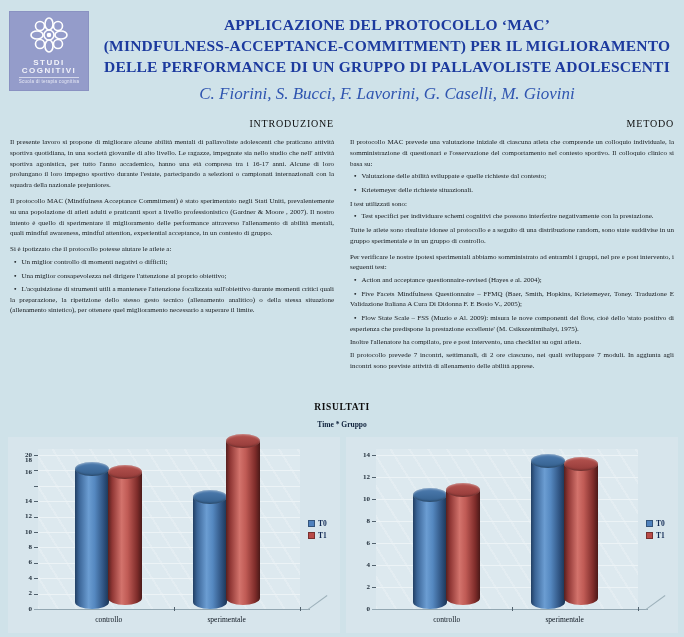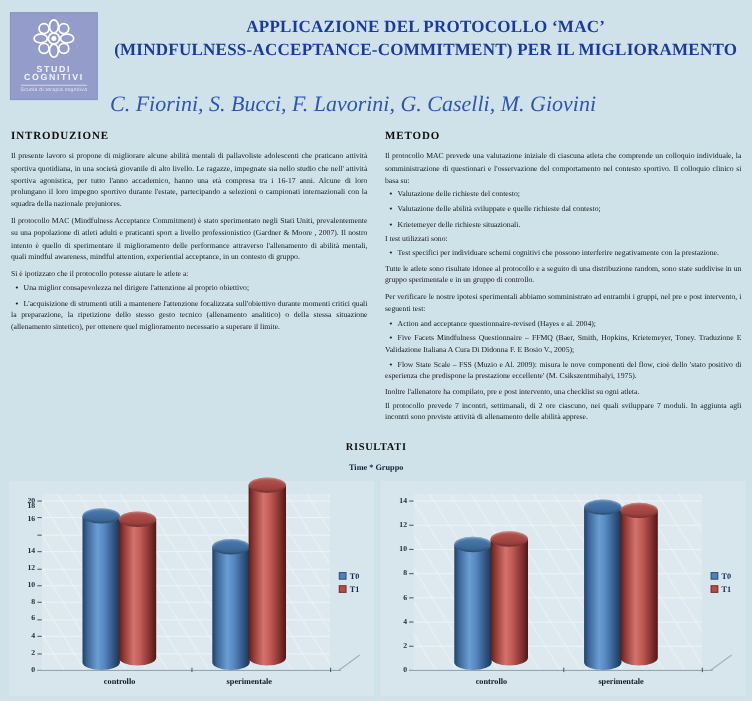--- a/index.html
+++ b/index.html
@@ -10,28 +10,28 @@
   .logo-box{position:absolute;left:10px;top:12px;width:78px;height:78px;background:#949cca;
     display:flex;flex-direction:column;align-items:center;justify-content:flex-start;box-shadow:0 0 0 1px #8a92c2;}
   .logo-art{width:44px;height:40px;margin-top:5px;}
   .logo-org{color:#f2f3fa;font-family:"Liberation Sans",sans-serif;font-weight:bold;font-size:8px;
     letter-spacing:1.5px;line-height:8px;text-align:center;margin-top:2px;}
   .logo-tagline{color:#e8eaf6;font-family:"Liberation Sans",sans-serif;font-size:4.5px;letter-spacing:.3px;
     margin-top:2px;border-top:1px solid rgba(255,255,255,.6);padding-top:1px;}
 
   .title-block{position:absolute;left:100px;right:10px;top:14px;text-align:center;}
   .title-line{font-weight:bold;font-size:15.5px;line-height:21px;color:#1c3a9e;letter-spacing:.2px;}
-  .authors{position:absolute;left:100px;right:10px;top:84px;
-    font-style:italic;font-size:20px;color:#2f55b0;}
+  .authors{position:absolute;left:100px;right:10px;top:84px;text-align:center;
+    font-style:italic;font-size:17px;color:#2f55b0;}
 
   
   .col{position:absolute;top:118px;width:324px;}
   .col.left{left:10px;}
   .col.right{left:350px;}
-  .col-heading{text-align:left;font-weight:bold;font-size:10px;letter-spacing:.8px;color:#0d0d0d;margin-bottom:8px;}
+  .col-heading{text-align:right;font-weight:normal;font-size:10px;letter-spacing:.8px;color:#0d0d0d;margin-bottom:8px;}
   .body-p{font-size:7px;line-height:10.8px;text-align:justify;color:#15181c;margin:0 0 5px 0;}
   .body-p.tight{margin-bottom:2px;}
   .bullet-row{font-size:7px;line-height:10.6px;text-align:justify;color:#15181c;margin:0 0 3px 0;}
   .bullet-row .dot{font-weight:bold;margin:0 5px 0 4px;}
 
   
   .results-heading{position:absolute;left:0;right:0;top:402px;text-align:center;
     font-weight:bold;font-size:9.5px;letter-spacing:.6px;color:#0d0d0d;}
   .results-subtitle{position:absolute;left:0;right:0;top:420px;text-align:center;
     font-weight:bold;font-size:7.5px;color:#10233d;}
@@ -41,21 +41,21 @@
   .chart.c0{left:8px;}
   .chart.c1{left:346px;}
   .chart-panel{position:absolute;background:#dde9ef;
     background-image:repeating-linear-gradient(58deg,rgba(255,255,255,.20) 0 2px,rgba(255,255,255,0) 2px 16px);}
   .gridline{position:absolute;height:1px;background:#ecf3f6;}
   .axisline{position:absolute;height:1px;background:#93a7b2;}
   .axis-diag{position:absolute;width:24px;height:1px;background:#9db1bb;transform:rotate(-36deg);transform-origin:left bottom;}
   .ytick{position:absolute;width:24px;text-align:right;font-weight:bold;font-size:7px;line-height:9px;color:#1d2a36;}
   .ydash{position:absolute;width:4px;height:1px;background:#51616d;}
   .xdash{position:absolute;width:1px;height:4px;background:#51616d;}
-  .cat{position:absolute;width:90px;text-align:center;font-weight:bold;font-size:7.5px;color:#0e1620;}
+  .cat{position:absolute;width:90px;text-align:center;font-weight:normal;font-size:7.5px;color:#0e1620;}
 
   .cyl{position:absolute;}
   .cyl .cbody{position:absolute;left:0;right:0;top:0;bottom:0;border-radius:0 0 50% 50%/0 0 7px 7px;}
   .cyl .cap{position:absolute;left:0;right:0;top:-7px;height:14px;border-radius:50%;}
   .cyl.sblue .cbody{background:linear-gradient(90deg,#223f63 0%,#3b6597 12%,#6b9dd2 40%,#5588c0 58%,#2c4f7c 86%,#1b3553 100%);}
   .cyl.sblue .cap{background:linear-gradient(180deg,#4d7cb0,#34608e);
     box-shadow:inset 0 1px 2px rgba(255,255,255,.4),inset 0 -1px 2px rgba(0,0,0,.3);}
   .cyl.sred .cbody{background:linear-gradient(90deg,#55201f 0%,#8f3634 12%,#d3736c 40%,#c05b55 58%,#7e2c2a 86%,#4a1918 100%);}
   .cyl.sred .cap{background:linear-gradient(180deg,#b65450,#933a38);
     box-shadow:inset 0 1px 2px rgba(255,255,255,.35),inset 0 -1px 2px rgba(0,0,0,.3);}
@@ -88,39 +88,40 @@
     <div class="logo-org">
       <div>STUDI</div>
       <div>COGNITIVI</div>
     </div>
     <div class="logo-tagline">Scuola di terapia cognitiva</div>
   </div>
 
   <div class="title-block">
     <div class="title-line">APPLICAZIONE DEL PROTOCOLLO  ‘MAC’</div>
     <div class="title-line">(MINDFULNESS-ACCEPTANCE-COMMITMENT) PER IL MIGLIORAMENTO</div>
+    <div class="title-line">DELLE PERFORMANCE DI UN GRUPPO DI PALLAVOLISTE ADOLESCENTI</div>
   </div>
   <div class="authors">C. Fiorini, S. Bucci, F. Lavorini, G. Caselli, M. Giovini</div>
 
   <div class="col left">
     <div class="col-heading">INTRODUZIONE</div>
     <p class="body-p">Il presente lavoro si propone di migliorare alcune abilità mentali di pallavoliste adolescenti che praticano attività sportiva quotidiana, in una società giovanile di alto livello. Le ragazze, impegnate sia nello studio che nell' attività sportiva agonistica, per tutto l'anno accademico, hanno una età compresa tra i 16-17 anni. Alcune di loro prolungano il loro impegno sportivo durante l'estate, partecipando a selezioni o campionati internazionali con la squadra della nazionale prejuniores.</p>
     <p class="body-p">Il protocollo MAC (Mindfulness Acceptance Commitment) è stato sperimentato negli Stati Uniti, prevalentemente su una popolazione di atleti adulti e praticanti sport a livello professionistico (Gardner &amp; Moore , 2007). Il nostro intento è quello di sperimentare il miglioramento delle performance attraverso l'allenamento di abilità mentali, quali mindful awareness, mindful attention, experiential acceptance, in un contesto di gruppo.</p>
     <p class="body-p tight">Si è ipotizzato che il protocollo potesse aiutare le atlete a:</p>
     <div>
+        <div class="bullet-row"><span class="dot">•</span><span>Un miglior controllo di momenti negativi o difficili;</span></div>
         <div class="bullet-row"><span class="dot">•</span><span>Una miglior consapevolezza nel dirigere l'attenzione al proprio obiettivo;</span></div>
         <div class="bullet-row"><span class="dot">•</span><span>L'acquisizione di strumenti utili a mantenere l'attenzione focalizzata sull'obiettivo durante momenti critici quali la preparazione, la ripetizione dello stesso gesto tecnico (allenamento analitico) o della stessa situazione (allenamento sintetico), per ottenere quel miglioramento necessario a superare il limite.</span></div>
       </div>
   </div>
 
   <div class="col right">
     <div class="col-heading">METODO</div>
     <p class="body-p tight">Il protocollo MAC prevede una valutazione iniziale di ciascuna atleta che comprende un colloquio individuale, la somministrazione di questionari e l'osservazione del comportamento nel contesto sportivo. Il colloquio clinico si basa su:</p>
     <div>
-        <div class="bullet-row"><span class="dot">•</span><span>Valutazione delle richieste del contesto;</span></div>
         <div class="bullet-row"><span class="dot">•</span><span>Valutazione delle abilità sviluppate e quelle richieste dal contesto;</span></div>
         <div class="bullet-row"><span class="dot">•</span><span>Krietemeyer delle richieste situazionali.</span></div>
       </div>
     <p class="body-p tight">I test utilizzati sono:</p>
     <div>
         <div class="bullet-row"><span class="dot">•</span><span>Test specifici per individuare schemi cognitivi che possono interferire negativamente con la prestazione.</span></div>
       </div>
     <p class="body-p">Tutte le atlete sono risultate idonee al protocollo e a seguito di una distribuzione random, sono state suddivise in un gruppo sperimentale e in un gruppo di controllo.</p>
     <p class="body-p tight">Per verificare le nostre ipotesi sperimentali abbiamo somministrato ad entrambi i gruppi, nel pre e post intervento, i seguenti test:</p>
     <div>

